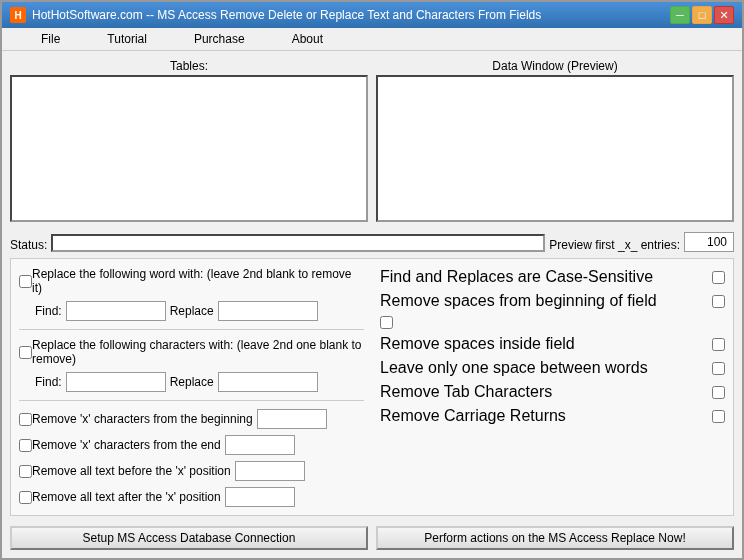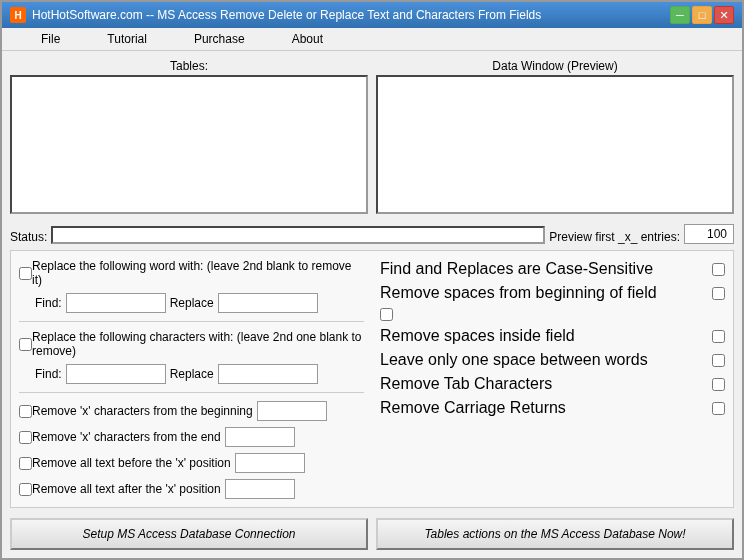--- a/index.html
+++ b/index.html
@@ -216,27 +216,26 @@
       font-size: 12px;
     }
 
     .buttons-row {
       display: flex;
       gap: 8px;
       margin-top: 4px;
     }
     .action-button {
       flex: 1;
-      height: 32px;
+      height: 24px;
       background: linear-gradient(to bottom, #f5f5f5, #ddd);
       border: 2px outset #ccc;
       font-size: 12px;
       cursor: pointer;
       color: #000;
-      font-style: italic;
     }
 
     .divider {
       border: none;
       border-top: 1px solid #ccc;
       margin: 2px 0;
     }
   </style>
 </head>
 <body>
@@ -363,16 +362,16 @@
           </div>
           <div class="right-option-row">
             <span class="right-option-label">Remove Carriage Returns</span>
             <input type="checkbox" class="right-option-checkbox" style="">
           </div>
         </div>
     </div>
 
     <div class="buttons-row">
       <button class="action-button">Setup MS Access Database Connection</button>
-      <button class="action-button">Tables actions on the MS Access Database Now!</button>
+      <button class="action-button">Perform actions on the MS Access Replace Now!</button>
     </div>
   </div>
 </div>
 
 </body></html>

